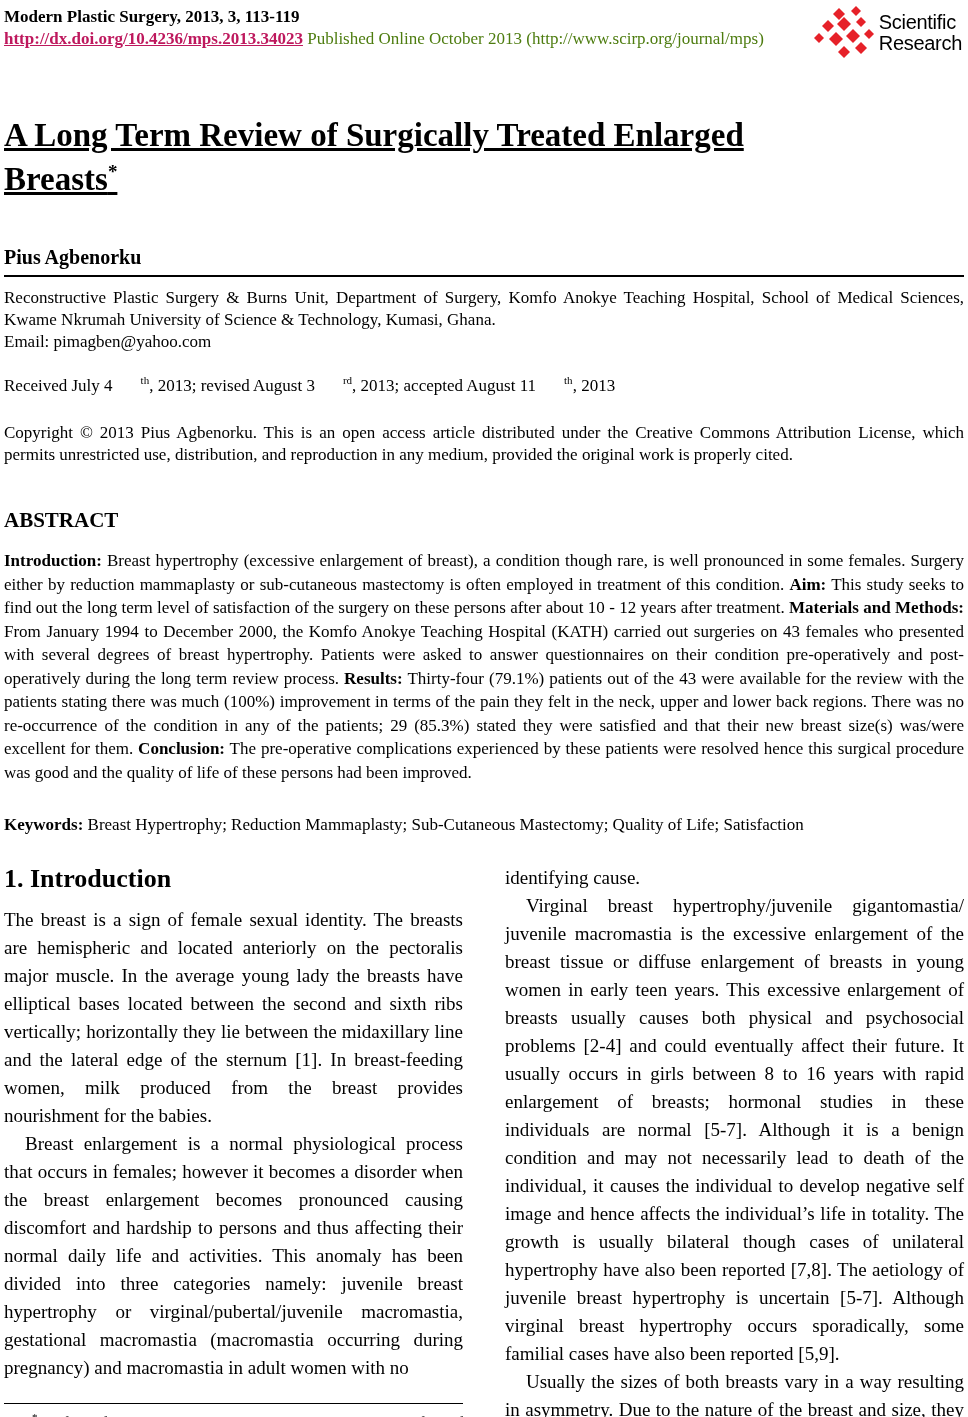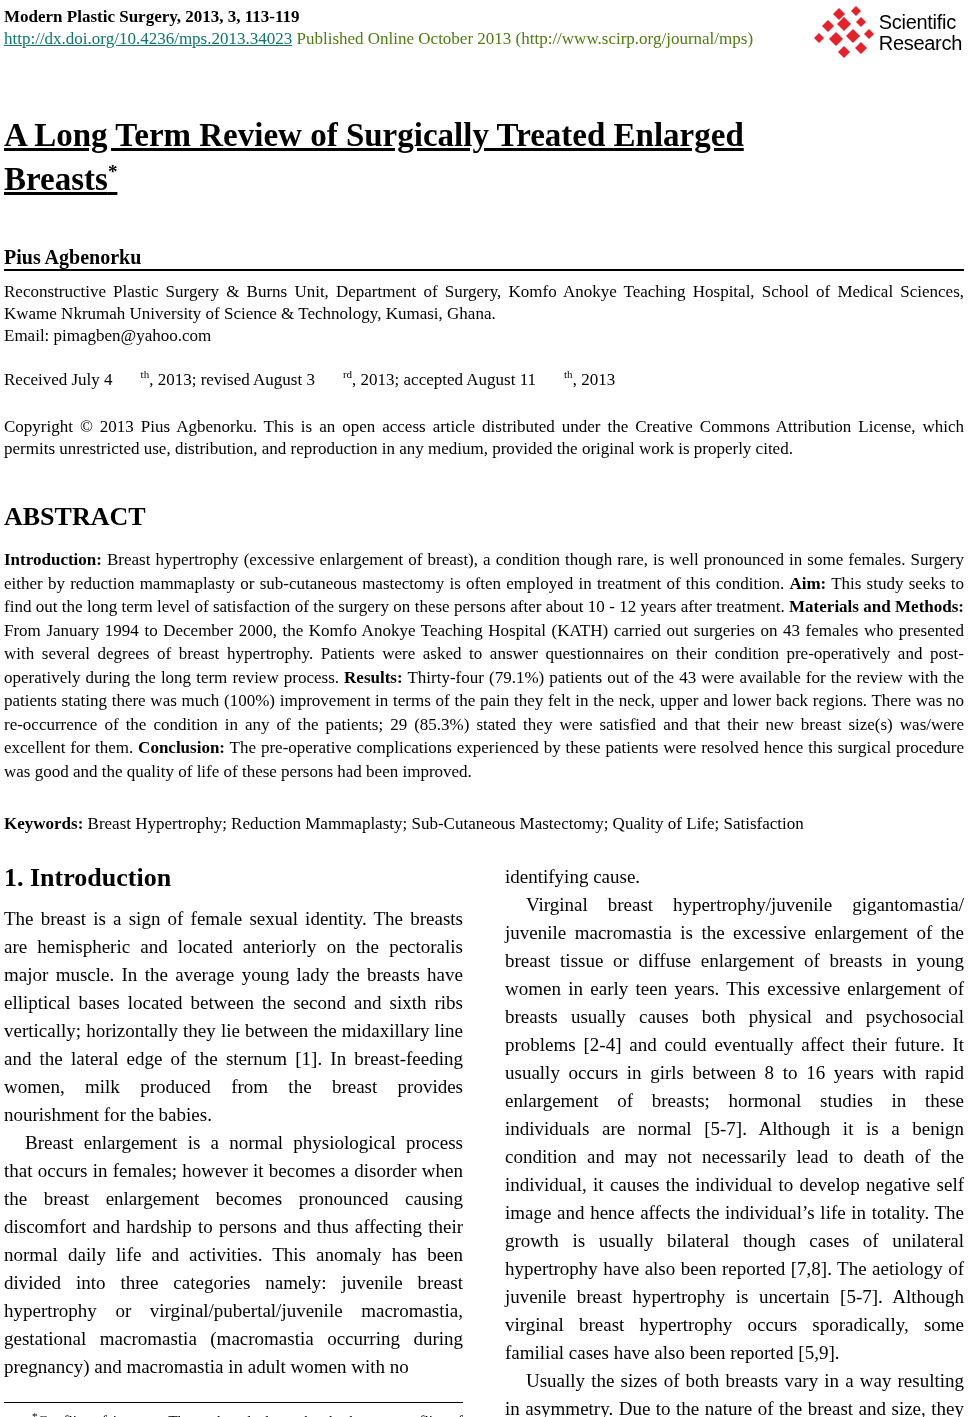--- a/index.html
+++ b/index.html
@@ -16,21 +16,21 @@
     flex-direction: column;
   }
   .page-header {
     display: flex;
     justify-content: space-between;
     align-items: flex-start;
   }
   .header-left { font-size: 17px; line-height: 22px; }
   .journal-name { font-weight: bold; }
   .journal-citation { font-weight: bold; }
-  .doi-link { color: #0f766e; text-decoration: underline; }
+  .doi-link { color: #be185d; text-decoration: underline; font-weight: bold; }
   .published-online { color: #4d7c0f; }
   .logo-block { display: flex; align-items: center; gap: 4px; margin-right: 2px; }
   .logo-text {
     font-family: "Liberation Sans", sans-serif;
     font-size: 20px;
     line-height: 21px;
     letter-spacing: -0.3px;
   }
   .article-title {
     font-size: 33px;
@@ -38,30 +38,31 @@
     line-height: 1.33;
     max-width: 760px;
     margin-top: 54px;
     text-decoration: underline;
   }
   .article-title sup { font-size: 19px; }
   .author-name {
     font-size: 20px;
     font-weight: bold;
     margin-top: 44px;
+    padding-bottom: 6px;
     border-bottom: 2px solid #000;
   }
   .affiliation { font-size: 17px; line-height: 22px; margin-top: 10px; }
   .email-line { font-size: 17px; line-height: 22px; }
   .dates-line { font-size: 17px; margin-top: 21px; }
   .dates-line sup, .footnote sup { font-size: 11px; padding-left: 28px; }
   .license-text { font-size: 17px; line-height: 22px; margin-top: 27px; }
   .justify { text-align: justify; }
   .abstract-heading {
-    font-size: 26px;
+    font-size: 21px;
     font-weight: bold;
     margin-top: 42px;
   }
   .abstract-body { font-size: 17px; line-height: 23.5px; margin-top: 16px; }
   .abstract-body b { font-weight: bold; }
   .keywords-line { font-size: 17px; line-height: 23.5px; margin-top: 29px; }
   .columns {
     display: flex;
     gap: 42px;
     margin-top: 27px;

